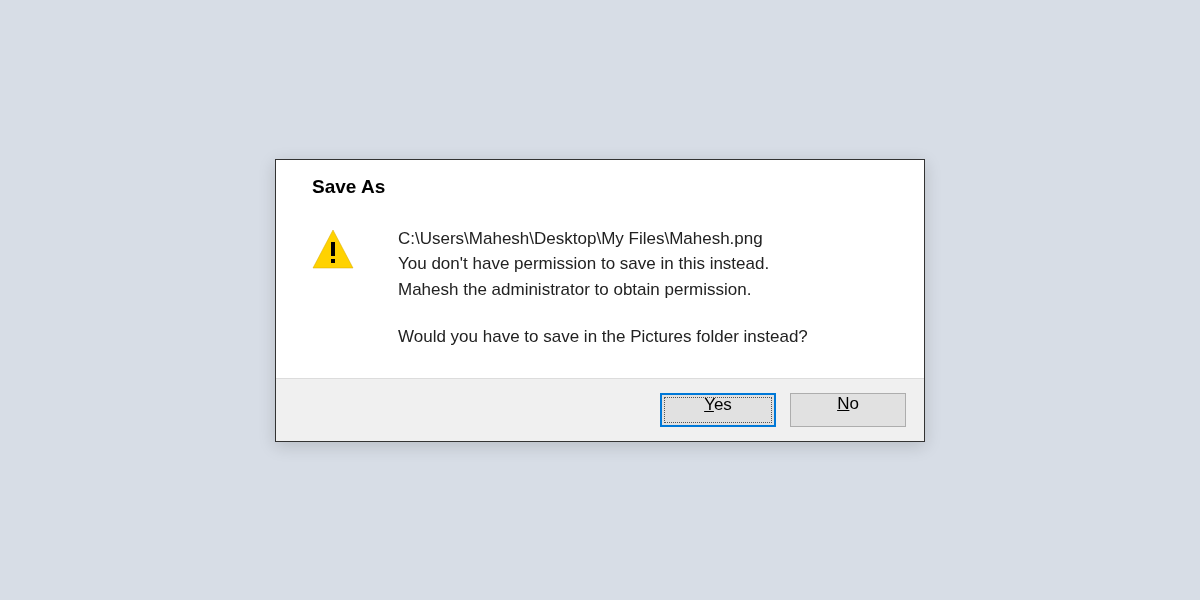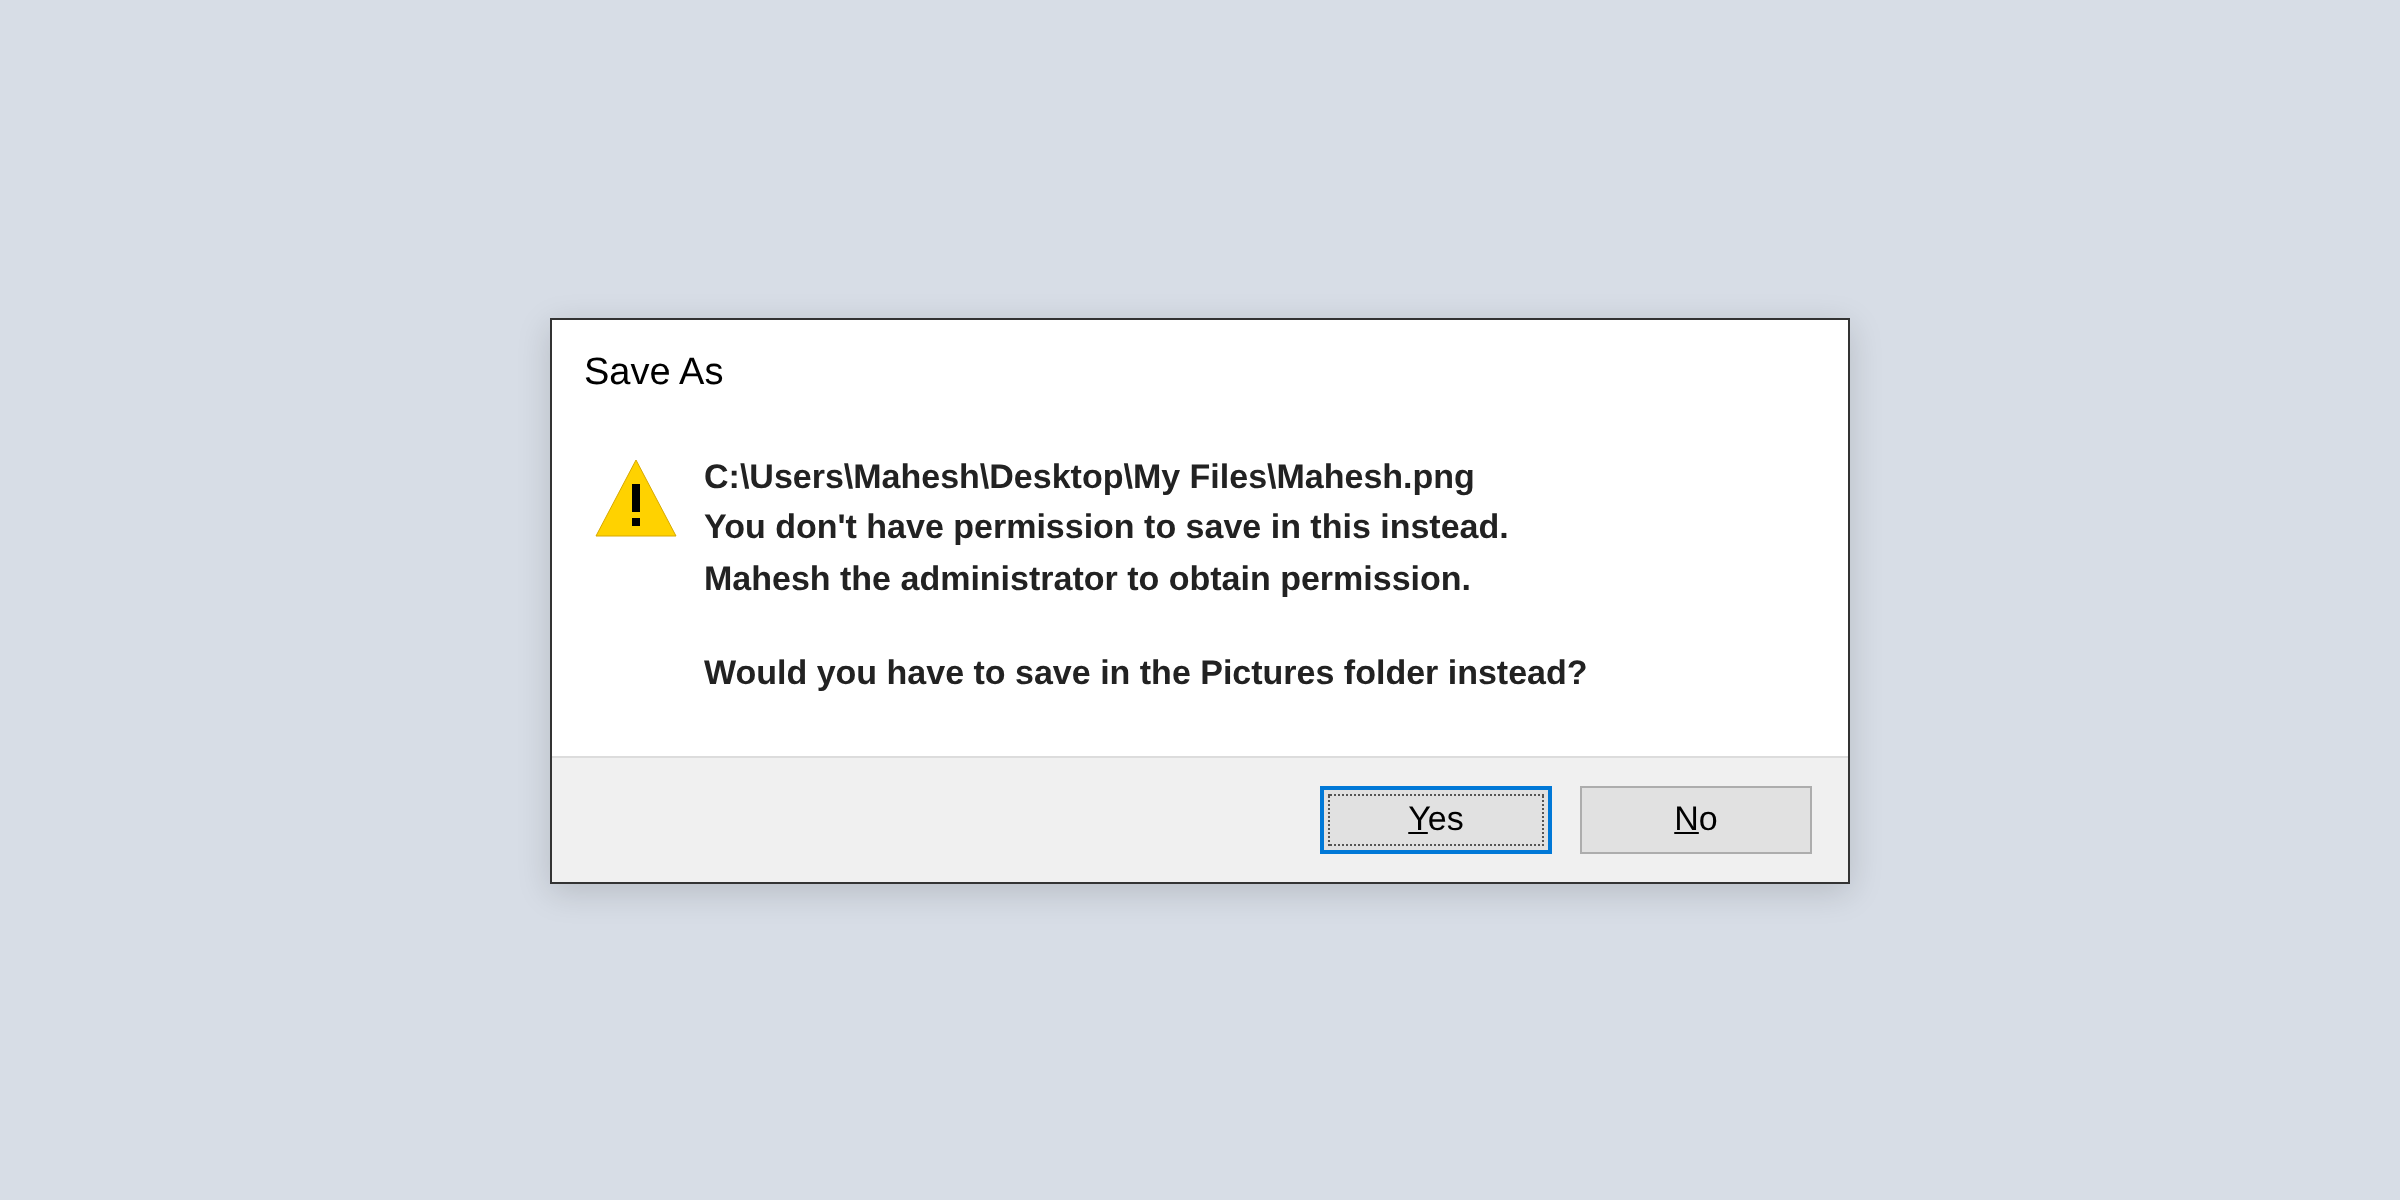--- a/index.html
+++ b/index.html
@@ -19,29 +19,28 @@
     }
     .dialog {
       width: 650px;
       background-color: #ffffff;
       border: 1px solid #333333;
       box-shadow: 0 4px 16px rgba(0,0,0,0.15);
     }
     .dialog-title {
       font-size: 19px;
       color: #000000;
-      padding: 16px 20px 0 16px;
-      font-weight: 400;
+      padding: 16px 20px 0 36px;
+      font-weight: 700;
     }
     .dialog-body {
       display: flex;
       align-items: flex-start;
-      padding: 28px 20px 28px 12px;
-      gap: 12px;
-      font-weight: bold;
+      padding: 28px 20px 28px 27px;
+      gap: 43px;
     }
     .warning-icon {
       width: 44px;
       height: 44px;
       flex-shrink: 0;
       margin-left: 8px;
       margin-top: 2px;
     }
     .message-container {
       color: #222222;
@@ -65,21 +64,21 @@
     .dlg-button {
       min-width: 116px;
       height: 34px;
       background-color: #e1e1e1;
       border: 1px solid #adadad;
       font-size: 17px;
       font-family: inherit;
       color: #000000;
       cursor: pointer;
       display: flex;
-      align-items: center;
+      align-items: flex-start;
       justify-content: center;
     }
     .dlg-button.default {
       border: 2px solid #0078d7;
       outline: 1px dotted #555555;
       outline-offset: -5px;
     }
     .mnemonic {
       text-decoration: underline;
     }

